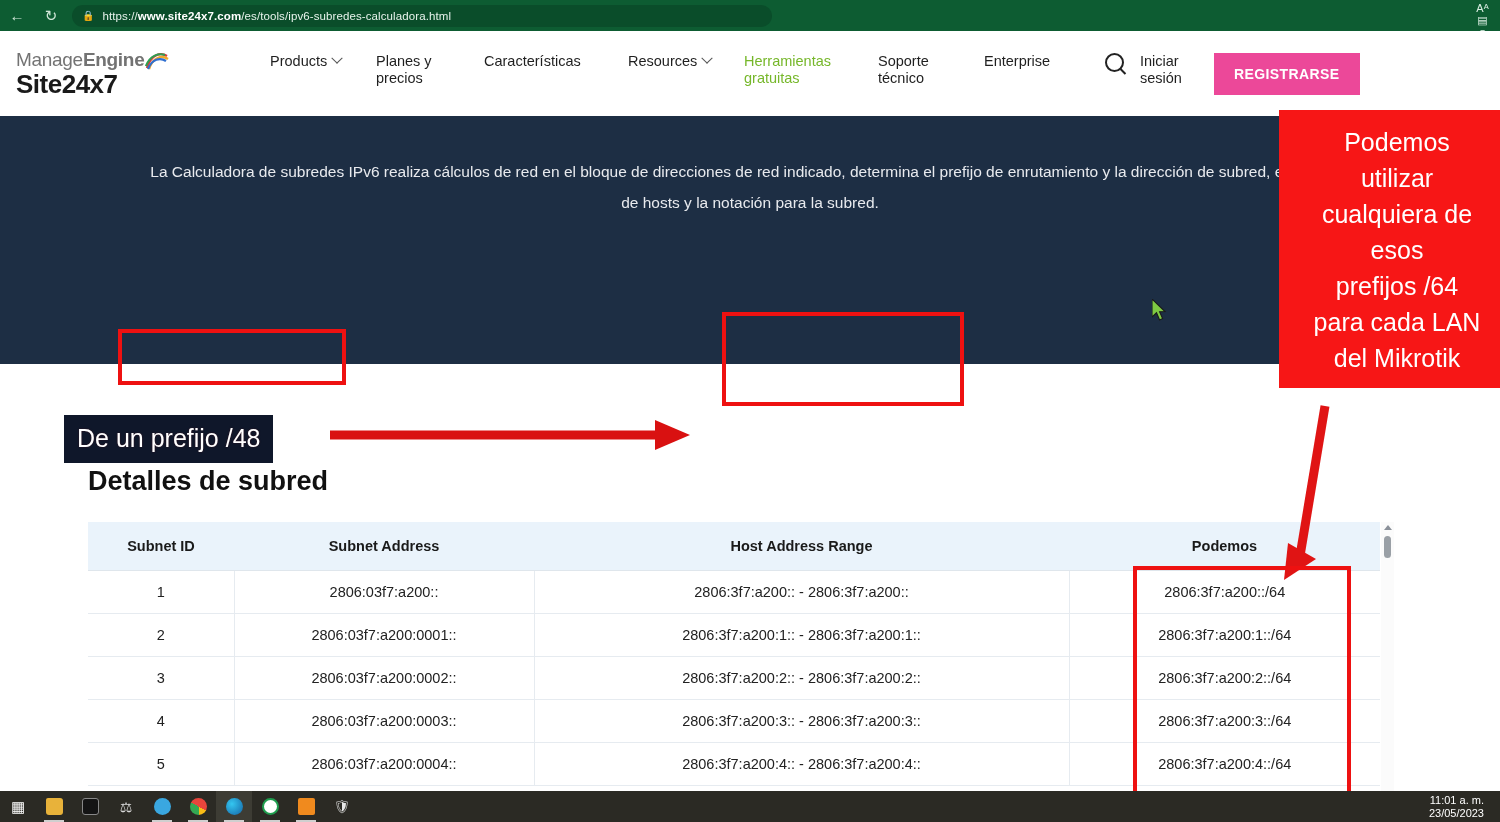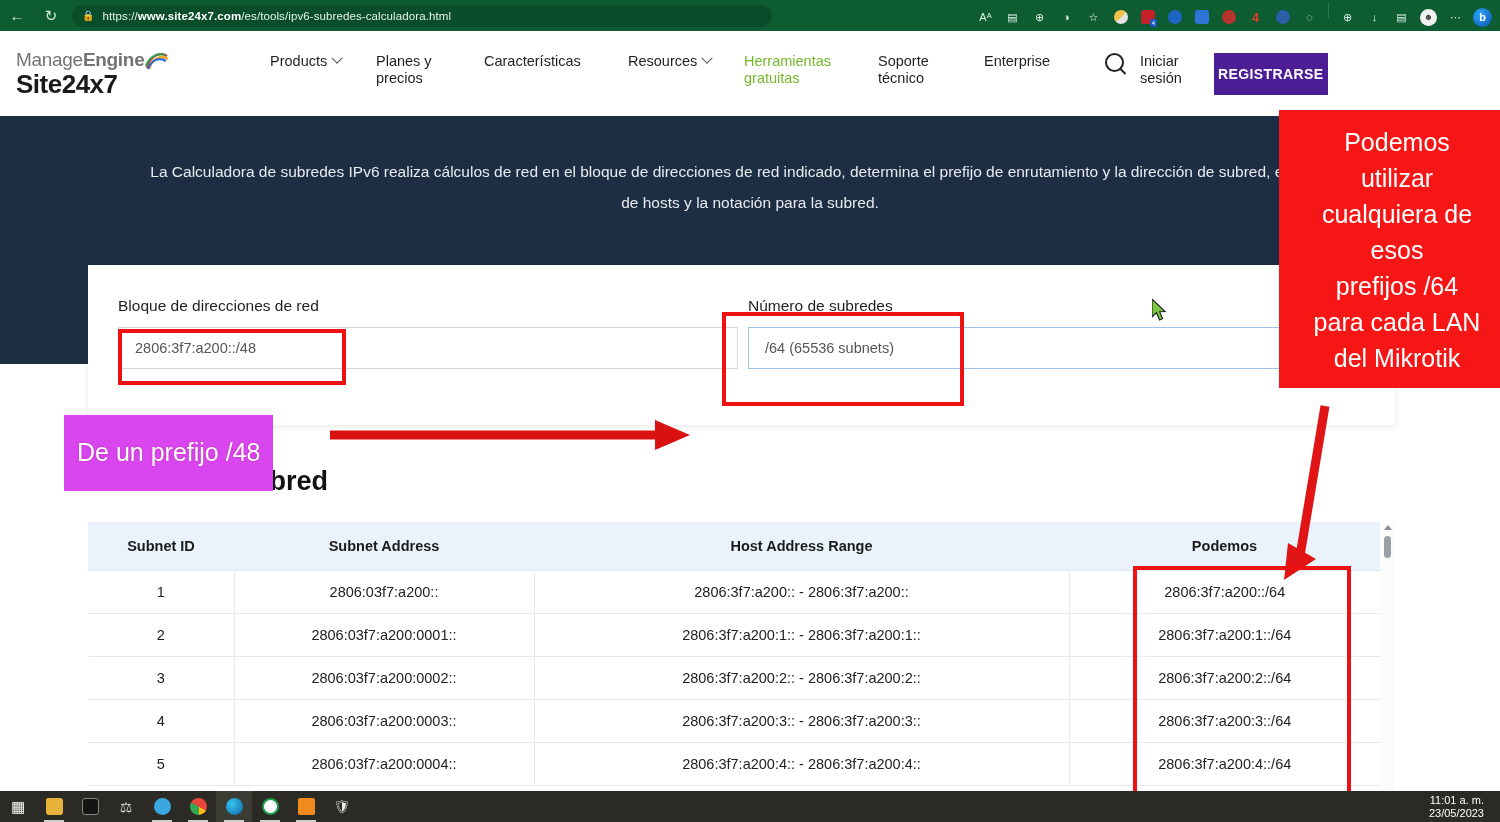--- a/index.html
+++ b/index.html
@@ -21,21 +21,21 @@
     color:#cfe6d7; font-size:15px; line-height:1;
   }
   .url-pill {
     margin-left:4px; height:22px; flex:0 0 auto; min-width:700px;
     background:#0a4d2a; border-radius:11px;
     display:flex; align-items:center; padding:0 10px; gap:8px;
   }
   .lock { font-size:10px; color:#cfe6d7; }
   .url-text { font-size:11.5px; color:#e7f3ec; white-space:nowrap; letter-spacing:.1px; }
   .url-text b { color:#ffffff; font-weight:700; }
-  .tool-icons { margin-left:auto; display:flex; height:28px; padding-right:4px; }
+  .tool-icons { margin-left:auto; display:flex; height:28px; padding-right:4px;flex-direction:column; }
   .ticon {
     width:27px; height:31px; display:flex; align-items:center; justify-content:center;
     position:relative; font-size:11px; color:#dbeee3;
   }
   .ticon .sq { width:14px;height:14px;border-radius:3px;display:block; }
   .ticon .badge {
     position:absolute; right:4px; bottom:6px; background:#1756c6; color:#fff;
     font-size:6px; border-radius:2px; padding:0 2px; line-height:8px;
   }
   .divider-v { width:1px; height:16px; background:#2b7a4f; margin:0 5px; }
@@ -68,22 +68,22 @@
   .navitem {
     font-size:14.5px; color:#1f1f1f; line-height:17px; white-space:pre-line;
     display:flex; align-items:center; gap:6px; cursor:pointer;
   }
   .navitem.green { color:#76b72a; }
   .caret { display:inline-block; width:8px; height:8px; border-right:1.6px solid #555; border-bottom:1.6px solid #555;
            transform:rotate(45deg) translate(-2px,-2px); }
   .search-ic { width:19px;height:19px;border:2px solid #222;border-radius:50%; position:relative; }
   .search-ic:after { content:""; position:absolute; width:2px;height:7px;background:#222;right:-2px;bottom:-5px;transform:rotate(-45deg); }
   .btn-register {
-    background:#4c1d95; color:#fff; font-weight:700; font-size:14px; letter-spacing:.4px;
-    padding:13px 4px; border:none; cursor:pointer;
+    background:#ec4899; color:#fff; font-weight:700; font-size:14px; letter-spacing:.4px;
+    padding:13px 20px; border:none; cursor:pointer;
   }
 
   
   .hero {
     position:absolute; left:0; top:85px; width:1500px; height:248px; background:#1d2e44;
   }
   .hero-desc {
     position:absolute; left:150px; top:40px; width:1200px;
     color:#e8eaee; font-size:15.5px; line-height:31px; text-align:center;
   }
@@ -123,22 +123,22 @@
   .tbl-scroll {
     position:absolute; left:1381px; top:491px; width:13px; height:310px; background:#fbfbfb;
   }
   .tbl-scroll .thumb { position:absolute; top:14px; left:3px; width:7px; height:22px; background:#9aa0a6; border-radius:4px; }
   .tbl-scroll .arw { position:absolute; left:3px; width:0;height:0; }
   .tbl-scroll .arw.up { top:3px; border-left:4px solid transparent;border-right:4px solid transparent;border-bottom:5px solid #8a9099; }
 
   
   .ann-box { position:absolute; border:4px solid #ee1111; }
   .ann-label {
-    position:absolute; background:#d946ef; color:#fff;
-    font-size:25px; line-height:1.1; padding:24px 13px; white-space:nowrap;
+    position:absolute; background:#0f172a; color:#fff;
+    font-size:25px; line-height:1.1; padding:10px 13px; white-space:nowrap;
     text-shadow:0 0 2px rgba(120,0,0,.35);
   }
   .ann-callout {
     position:absolute; background:#f71616; color:#fff; text-align:center;
     font-size:25px; line-height:36px; padding:14px 10px 12px; white-space:pre-line;
   }
   .ann-svg { position:absolute; left:0; top:0; width:1500px; height:760px; pointer-events:none; overflow:visible; }
 
   
   .cursor { position:absolute; left:1152px; top:268px; width:16px; height:24px; }
@@ -257,30 +257,20 @@
 sesión</span>
         </div>
         <button class="btn-register">REGISTRARSE</button>
       </div>
     </div>
 
     <div class="hero">
       <div class="hero-desc">La Calculadora de subredes IPv6 realiza cálculos de red en el bloque de direcciones de red indicado, determina el prefijo de enrutamiento y la dirección de subred, el intervalo de hosts y la notación para la subred.</div>
     </div>
 
-    <div class="form-card">
-      <div class="field" style="left:30px; width:620px;">
-        <div class="flabel">Bloque de direcciones de red</div>
-        <div class="finput" style="width:620px;">2806:3f7:a200::/48</div>
-      </div>
-      <div class="field" style="left:660px; width:620px;">
-        <div class="flabel">Número de subredes</div>
-        <div class="finput blue" style="width:620px;">/64 (65536 subnets)</div>
-      </div>
-    </div>
 
     <div class="sec-title">Detalles de subred</div>
 
     <div class="tbl-wrap">
       <table class="subnets">
         <colgroup>
           <col class="col-id">
             <col class="col-addr">
             <col class="col-range">
             <col class="col-spacer">

